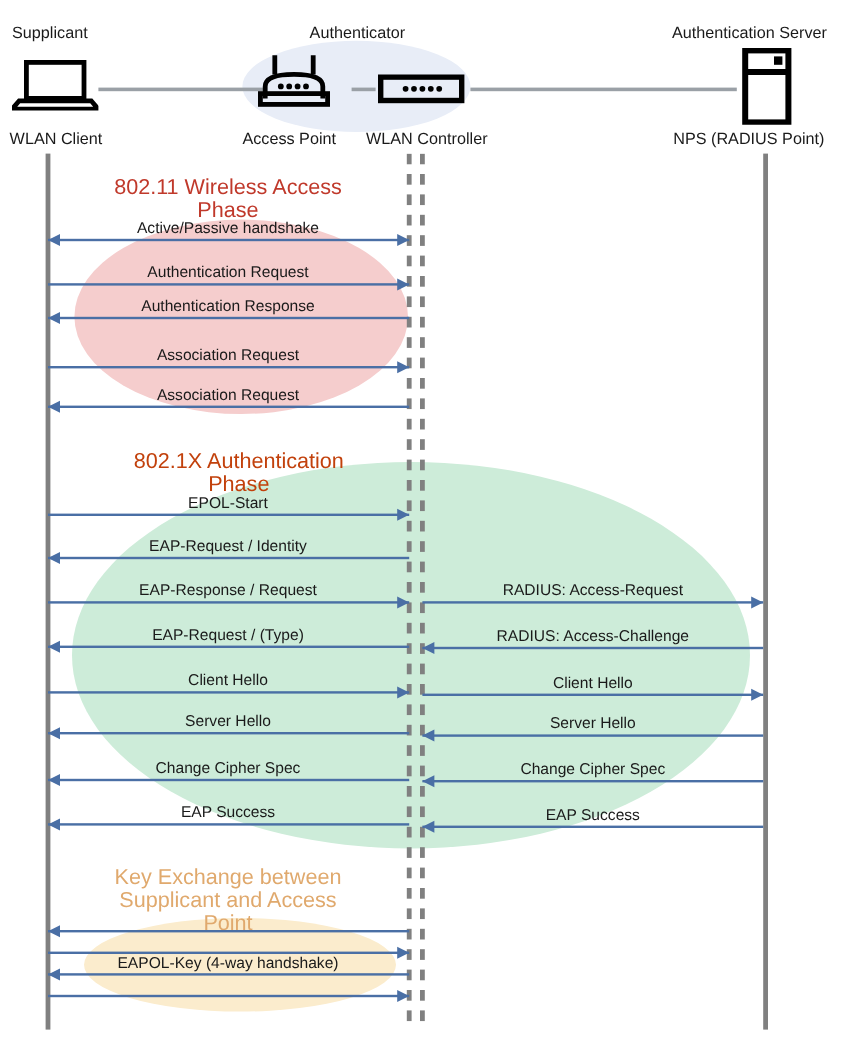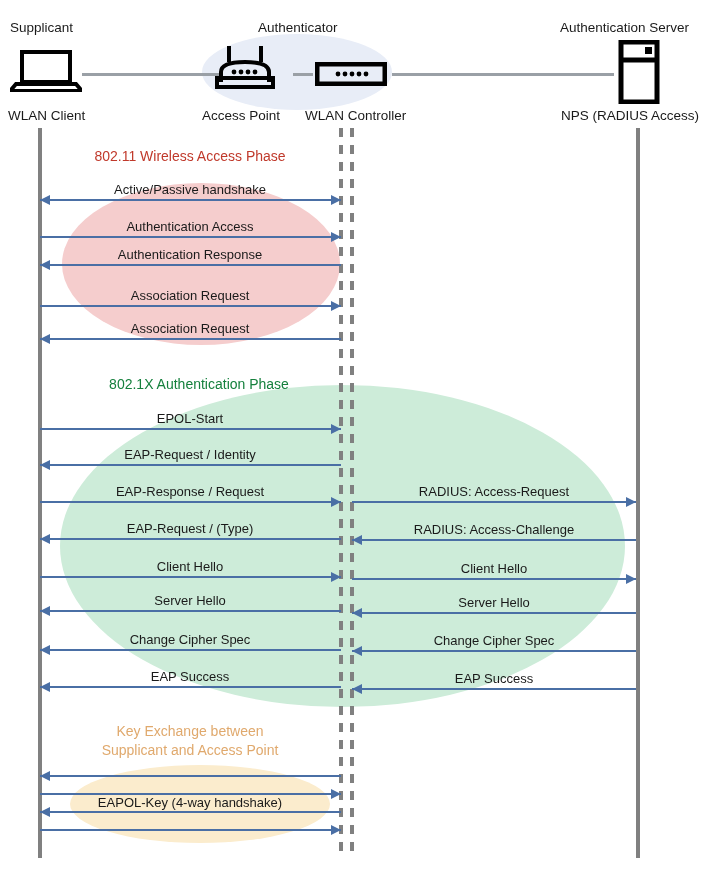--- a/index.html
+++ b/index.html
@@ -73,21 +73,21 @@
   
   .phase-ellipse {
     position: absolute;
     border-radius: 50%;
     z-index: 0;
   }
 
   
   .phase-label {
     position: absolute;
-    font-size: 14px;
+    font-size: 18px;
     text-align: center;
     line-height: 19px;
     white-space: pre-line;
     z-index: 3;
   }
 
   
   .msg {
     position: absolute;
     z-index: 3;
@@ -172,49 +172,49 @@
     <svg width="42" height="64" viewBox="0 0 42 64" xmlns="http://www.w3.org/2000/svg">
       <rect x="3" y="2" width="36" height="60" fill="none" stroke="#000" stroke-width="5"></rect>
       <line x1="3" y1="20" x2="39" y2="20" stroke="#000" stroke-width="5"></line>
       <rect x="27" y="7" width="7" height="7" fill="#000"></rect>
     </svg>
   </div>
 
   <div class="actor-sublabel" style="left:8px; top:108px;">WLAN Client</div>
   <div class="actor-sublabel" style="left:202px; top:108px;">Access Point</div>
   <div class="actor-sublabel" style="left:305px; top:108px;">WLAN Controller</div>
-  <div class="actor-sublabel" style="left:561px; top:108px;">NPS (RADIUS Access)</div>
+  <div class="actor-sublabel" style="left:561px; top:108px;">NPS (RADIUS Point)</div>
 
   <div class="lifeline" style="left:38px; top:128px; height:730px;"></div>
   <div class="lifeline-dashed" style="left:339px; top:128px; height:730px;"></div>
   <div class="lifeline-dashed" style="left:350px; top:128px; height:730px;"></div>
   <div class="lifeline" style="left:636px; top:128px; height:730px;"></div>
 
   <div class="phase-ellipse" style="left:62px; top:183px; width:278px; height:162px; background:#f5cdcd;"></div>
 
   <div class="phase-ellipse" style="left:60px; top:385px; width:565px; height:322px; background:#cdecd9;"></div>
 
   <div class="phase-ellipse" style="left:70px; top:765px; width:260px; height:78px; background:#fbeccd;"></div>
 
   <div class="phase-label" style="left:90px; top:147px; width:200px; color:#c0392b;">802.11 Wireless Access Phase</div>
-  <div class="phase-label" style="left:100px; top:375px; width:198px; color:#15803d;">802.1X Authentication Phase</div>
+  <div class="phase-label" style="left:100px; top:375px; width:198px; color:#c2410c;">802.1X Authentication Phase</div>
   <div class="phase-label" style="left:85px; top:722px; width:210px; color:#e0a96d;"><span>Key Exchange between
 Supplicant and Access Point</span></div>
 
   <div class="msg" style="left:40px; top:199px; width:301px;">
     <div class="msg-line" style="left:0; width:301px;"></div>
     <div class="msg-head left" style="left:0;"></div>
     <div class="msg-head right" style="left:291px;"></div>
     <div class="msg-text" style="left:150px; top:-2px;">Active/Passive handshake</div>
   </div>
 
   <div class="msg" style="left:40px; top:236px; width:301px;">
     <div class="msg-line" style="left:0; width:301px;"></div>
     <div class="msg-head right" style="left:291px;"></div>
-    <div class="msg-text" style="left:150px; top:-2px;">Authentication Access</div>
+    <div class="msg-text" style="left:150px; top:-2px;">Authentication Request</div>
   </div>
 
   <div class="msg" style="left:40px; top:264px; width:301px;">
     <div class="msg-line" style="left:0; width:301px;"></div>
     <div class="msg-head left" style="left:0;"></div>
     <div class="msg-text" style="left:150px; top:-2px;">Authentication Response</div>
   </div>
 
   <div class="msg" style="left:40px; top:305px; width:301px;">
     <div class="msg-line" style="left:0; width:301px;"></div>

